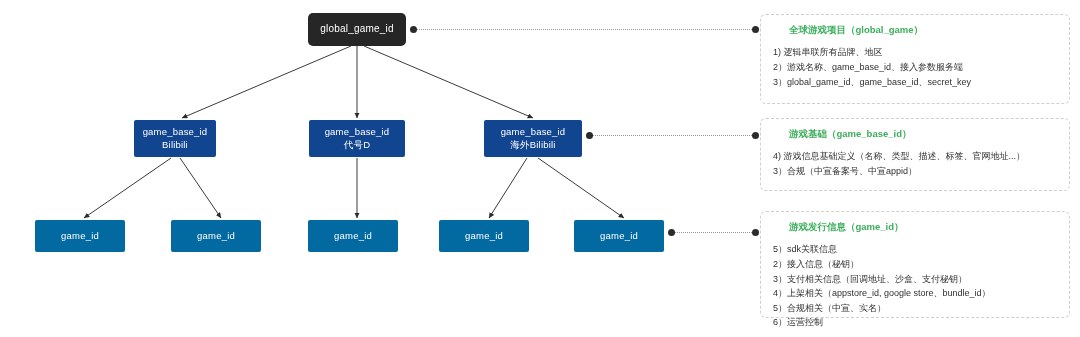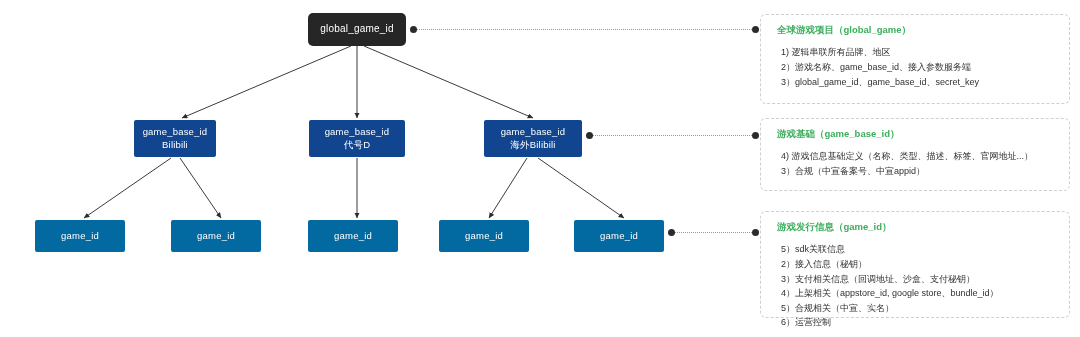--- a/index.html
+++ b/index.html
@@ -87,25 +87,25 @@
     border: 1px dashed #cfcfcf;
     border-radius: 6px;
     background: #ffffff;
     padding: 9px 12px 8px 12px;
   }
   .panel-title {
     color: #3CAE5C;
     font-weight: bold;
     font-size: 9.5px;
     line-height: 1.3;
-    margin: 0 0 9px 4px;
+    margin: 0 0 9px 16px;
     white-space: nowrap;
   }
   .panel-list {
-    margin: 8px;
+    margin: 0;
     padding: 0;
     list-style: none;
   }
   .panel-list li {
     color: #303030;
     font-size: 9px;
     line-height: 1.62;
     white-space: nowrap;
   }
 </style>

